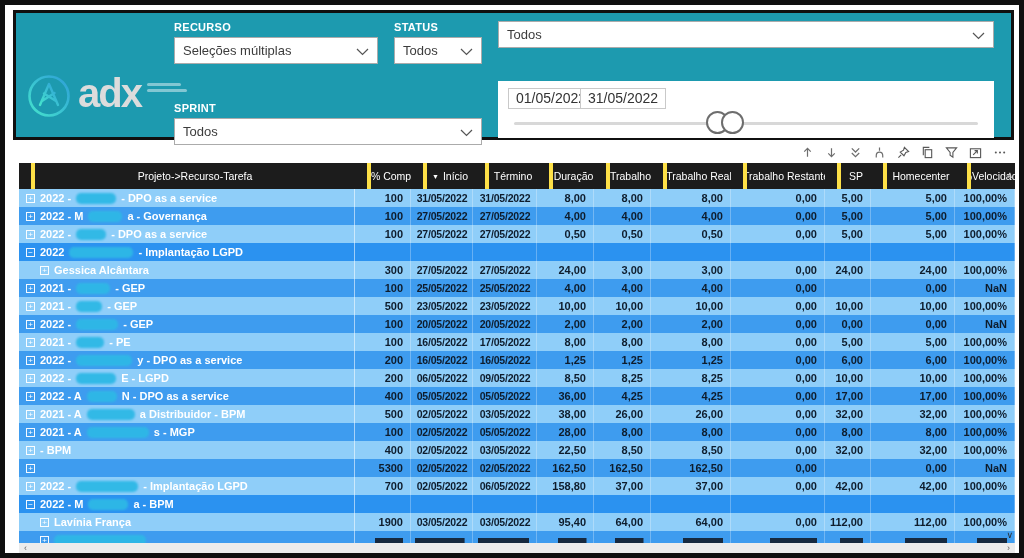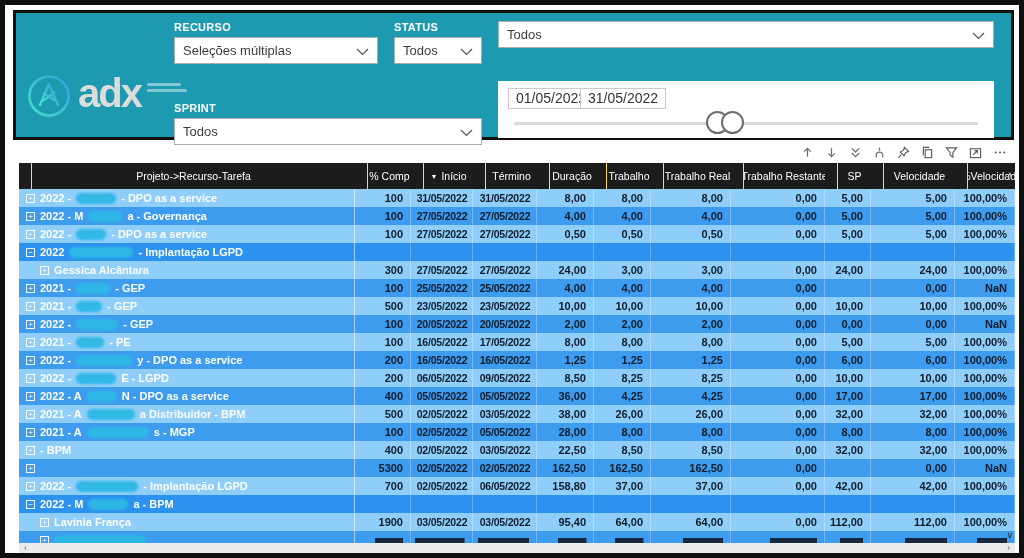--- a/index.html
+++ b/index.html
@@ -27,21 +27,21 @@
   .k1 { left:208px; } .k2 { left:223px; }
 
   
   .toolbar { position:absolute; top:141px; right:12px; display:flex; gap:11px; align-items:center; }
   .toolbar svg { display:block; }
 
   
   .tbl { position:absolute; left:14px; top:158px; width:996px; }
   .grid { display:grid; grid-template-columns:336px 56px 62px 64px 57px 57px 80px 94px 46px 84px 60px; }
   .thead { background:#1c1c1c; height:26px; position:relative; }
-  .hcell { color:#fff; font-size:10.5px; display:flex; align-items:center; justify-content:center; border-left:1px solid #fde047; white-space:nowrap; overflow:hidden;margin-left:12px; }
+  .hcell { color:#fff; font-size:10.5px; display:flex; align-items:center; justify-content:center; border-left:4px solid #fde047; white-space:nowrap; overflow:hidden;margin-left:12px; }
   .hcell:first-child { border-left:none; }
   .sort { font-size:7px; margin-right:4px; color:#fff; }
   .vup { position:absolute; right:2px; top:8px; color:#c9c9c9; font-size:9px; line-height:1; }
   .vdown { position:absolute; right:2px; bottom:13px; color:#2b2b2b; font-size:9px; line-height:1; z-index:4; }
 
   .tbody { height:354px; overflow:hidden; position:relative; }
   .trow { height:18px; }
   .trow.light { background:var(--rowLight); }
   .trow.dark  { background:var(--rowDark); }
   .trow.group { background:var(--rowGroup); }
@@ -168,21 +168,21 @@
       <span class="vup">∧</span>
     <div class="hcell">Projeto-&gt;Recurso-Tarefa</div>
         <div class="hcell">% Comp</div>
         <div class="hcell"><span class="sort">▼</span>Início</div>
         <div class="hcell">Término</div>
         <div class="hcell">Duração</div>
         <div class="hcell">Trabalho</div>
         <div class="hcell">Trabalho Real</div>
         <div class="hcell">Trabalho Restante</div>
         <div class="hcell">SP</div>
-        <div class="hcell">Velocidade</div>
+        <div class="hcell">Homecenter</div>
         <div class="hcell">%Velocidade</div>
       </div>
     <div class="tbody" id="tbody">
         <div class="trow grid light">
           <div class="cell cname">
             <span class="expicon">+</span>
             <span>2022 - </span>
             <span class="redact" style="width: 40px;"></span>
             <span> - DPO as a service</span>
           </div>

